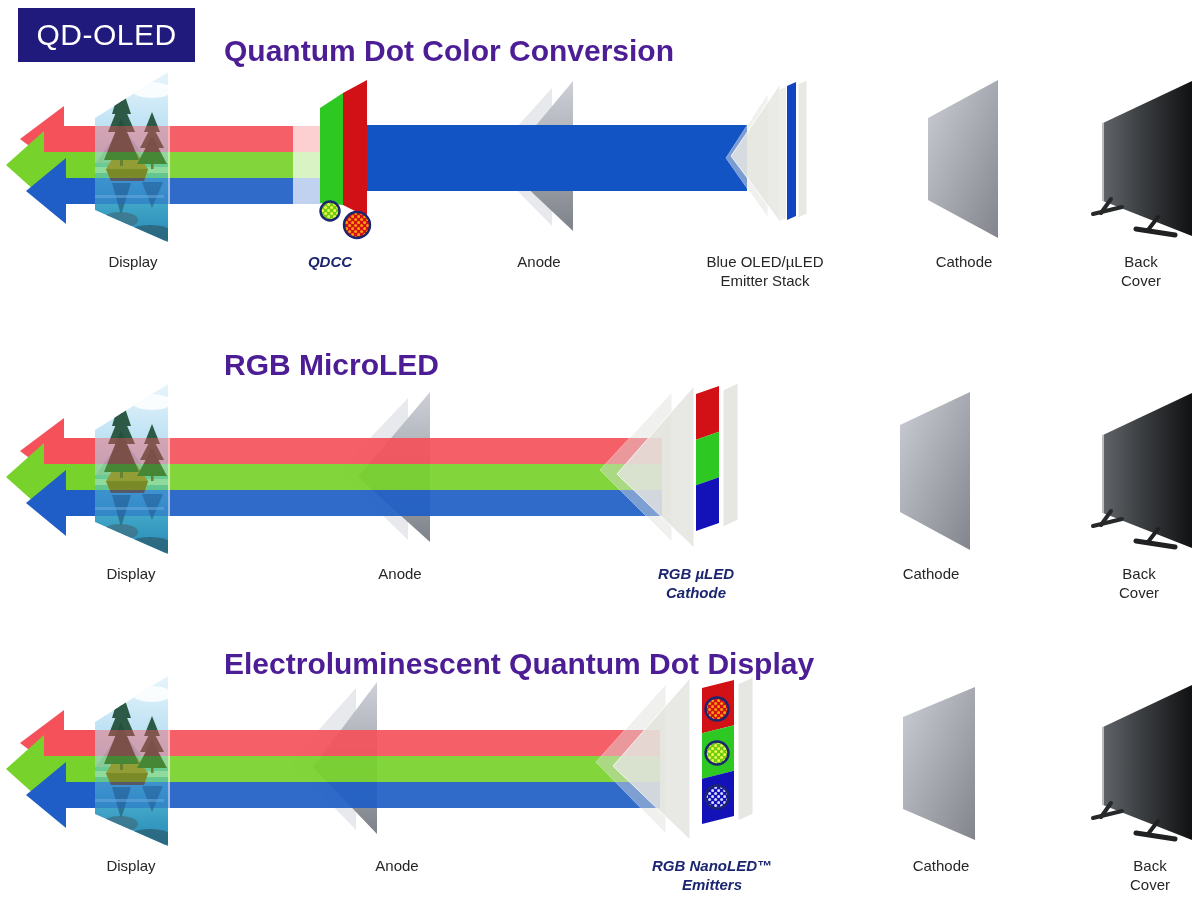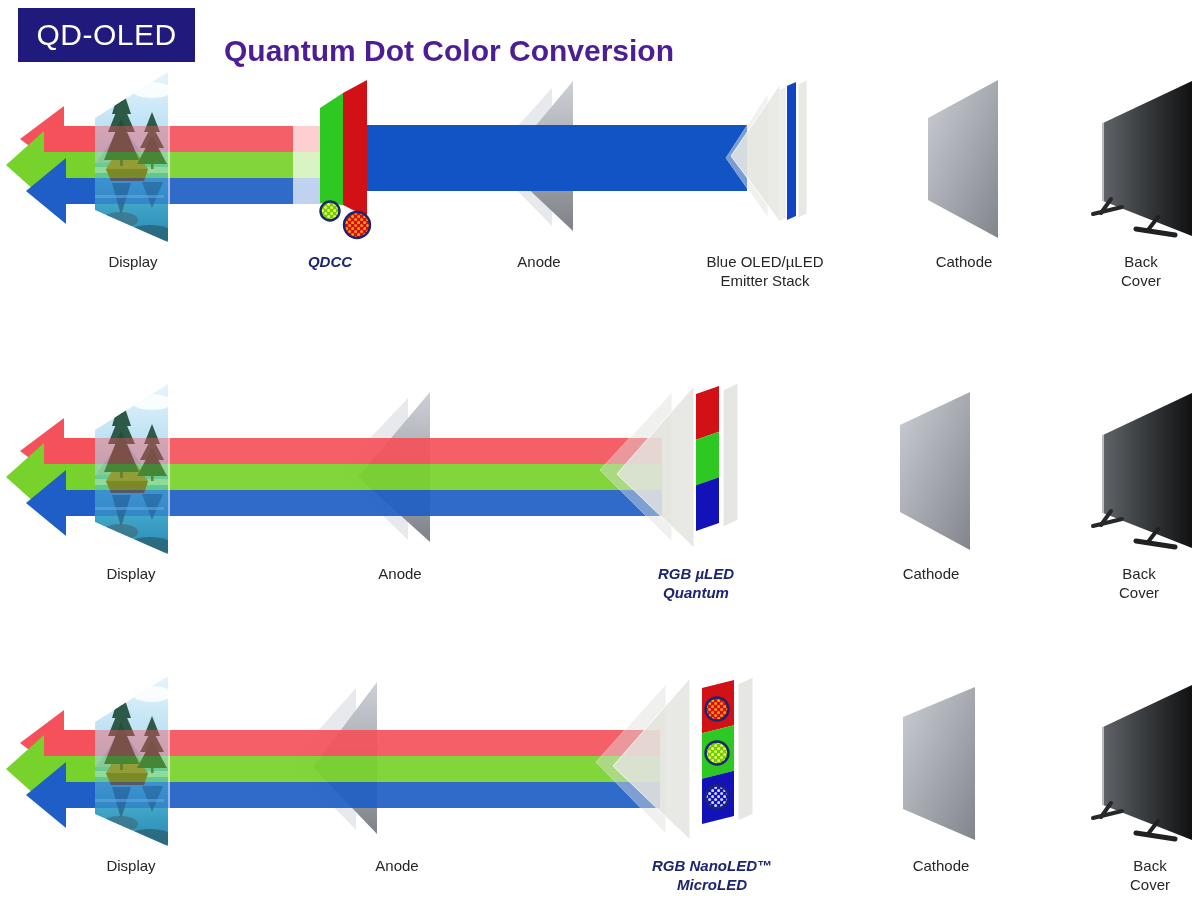--- a/index.html
+++ b/index.html
@@ -142,26 +142,27 @@
         <polygon points="768,25 768,150 726,90" fill="#e3e3de" opacity="0.5" stroke="#fff" stroke-width="1"></polygon>
         <polygon points="780,16 780,154 731,88" fill="#e7e7e2" opacity="0.85" stroke="#fff" stroke-width="1"></polygon>
         <polygon points="779,22 786,19 786,150 779,153" fill="#ededea"></polygon>
         <polygon points="787,18 796,14 796,148 787,152" fill="#1243c0"></polygon>
         <polygon points="798,16 807,12 807,146 798,150" fill="#e7e7e2" opacity="0.92" stroke="#fff" stroke-width="1"></polygon>
       </g>
     </svg>
   </div>
 
 <div class="row-header" id="hdr2">
+  <div class="title">RGB MicroLED</div>
 </div>
 <div class="diagram" id="dia2">
   <div class="lbl" style="left:131px">Display</div>
   <div class="lbl" style="left:400px">Anode</div>
   <div class="lbl em" style="left:696px">RGB µLED
-Quantum</div>
+Cathode</div>
   <div class="lbl" style="left:931px">Cathode</div>
   <div class="lbl" style="left:1139px">Back
 Cover</div>
 <svg viewBox="0 0 1200 240" width="1200" height="240">
       <defs>
         <linearGradient id="an2" x1="0" y1="0" x2="0" y2="1">
           <stop offset="0" stop-color="#cdd0d7"></stop>
           <stop offset="1" stop-color="#7e8289"></stop>
         </linearGradient>
         <linearGradient id="ca2" x1="0" y1="0" x2="1" y2="1">
@@ -254,26 +255,27 @@
         <polygon points="694,6 694,168 617,94" fill="#e4e4df" opacity="0.82" stroke="#fff" stroke-width="1"></polygon>
         <polygon points="696,14 719,6 719,51.666666666666664 696,59.666666666666664" fill="#d21117"></polygon>
         <polygon points="696,59.666666666666664 719,51.666666666666664 719,97.33333333333333 696,105.33333333333333" fill="#2dc922"></polygon>
         <polygon points="696,105.33333333333333 719,97.33333333333333 719,143 696,151" fill="#1212b8"></polygon>
         <polygon points="723,10 738,3 738,140 723,147" fill="#e0e0db" opacity="0.78" stroke="#fff" stroke-width="1"></polygon>
       </g>
     </svg>
   </div>
 
 <div class="row-header" id="hdr3">
+  <div class="title">Electroluminescent Quantum Dot Display</div>
 </div>
 <div class="diagram" id="dia3">
   <div class="lbl" style="left:131px">Display</div>
   <div class="lbl" style="left:397px">Anode</div>
   <div class="lbl em" style="left:712px">RGB NanoLED™
-MicroLED</div>
+Emitters</div>
   <div class="lbl" style="left:941px">Cathode</div>
   <div class="lbl" style="left:1150px">Back
 Cover</div>
 <svg viewBox="0 0 1200 240" width="1200" height="240">
       <defs>
         <linearGradient id="an3" x1="0" y1="0" x2="0" y2="1">
           <stop offset="0" stop-color="#cdd0d7"></stop>
           <stop offset="1" stop-color="#7e8289"></stop>
         </linearGradient>
         <linearGradient id="ca3" x1="0" y1="0" x2="1" y2="1">

